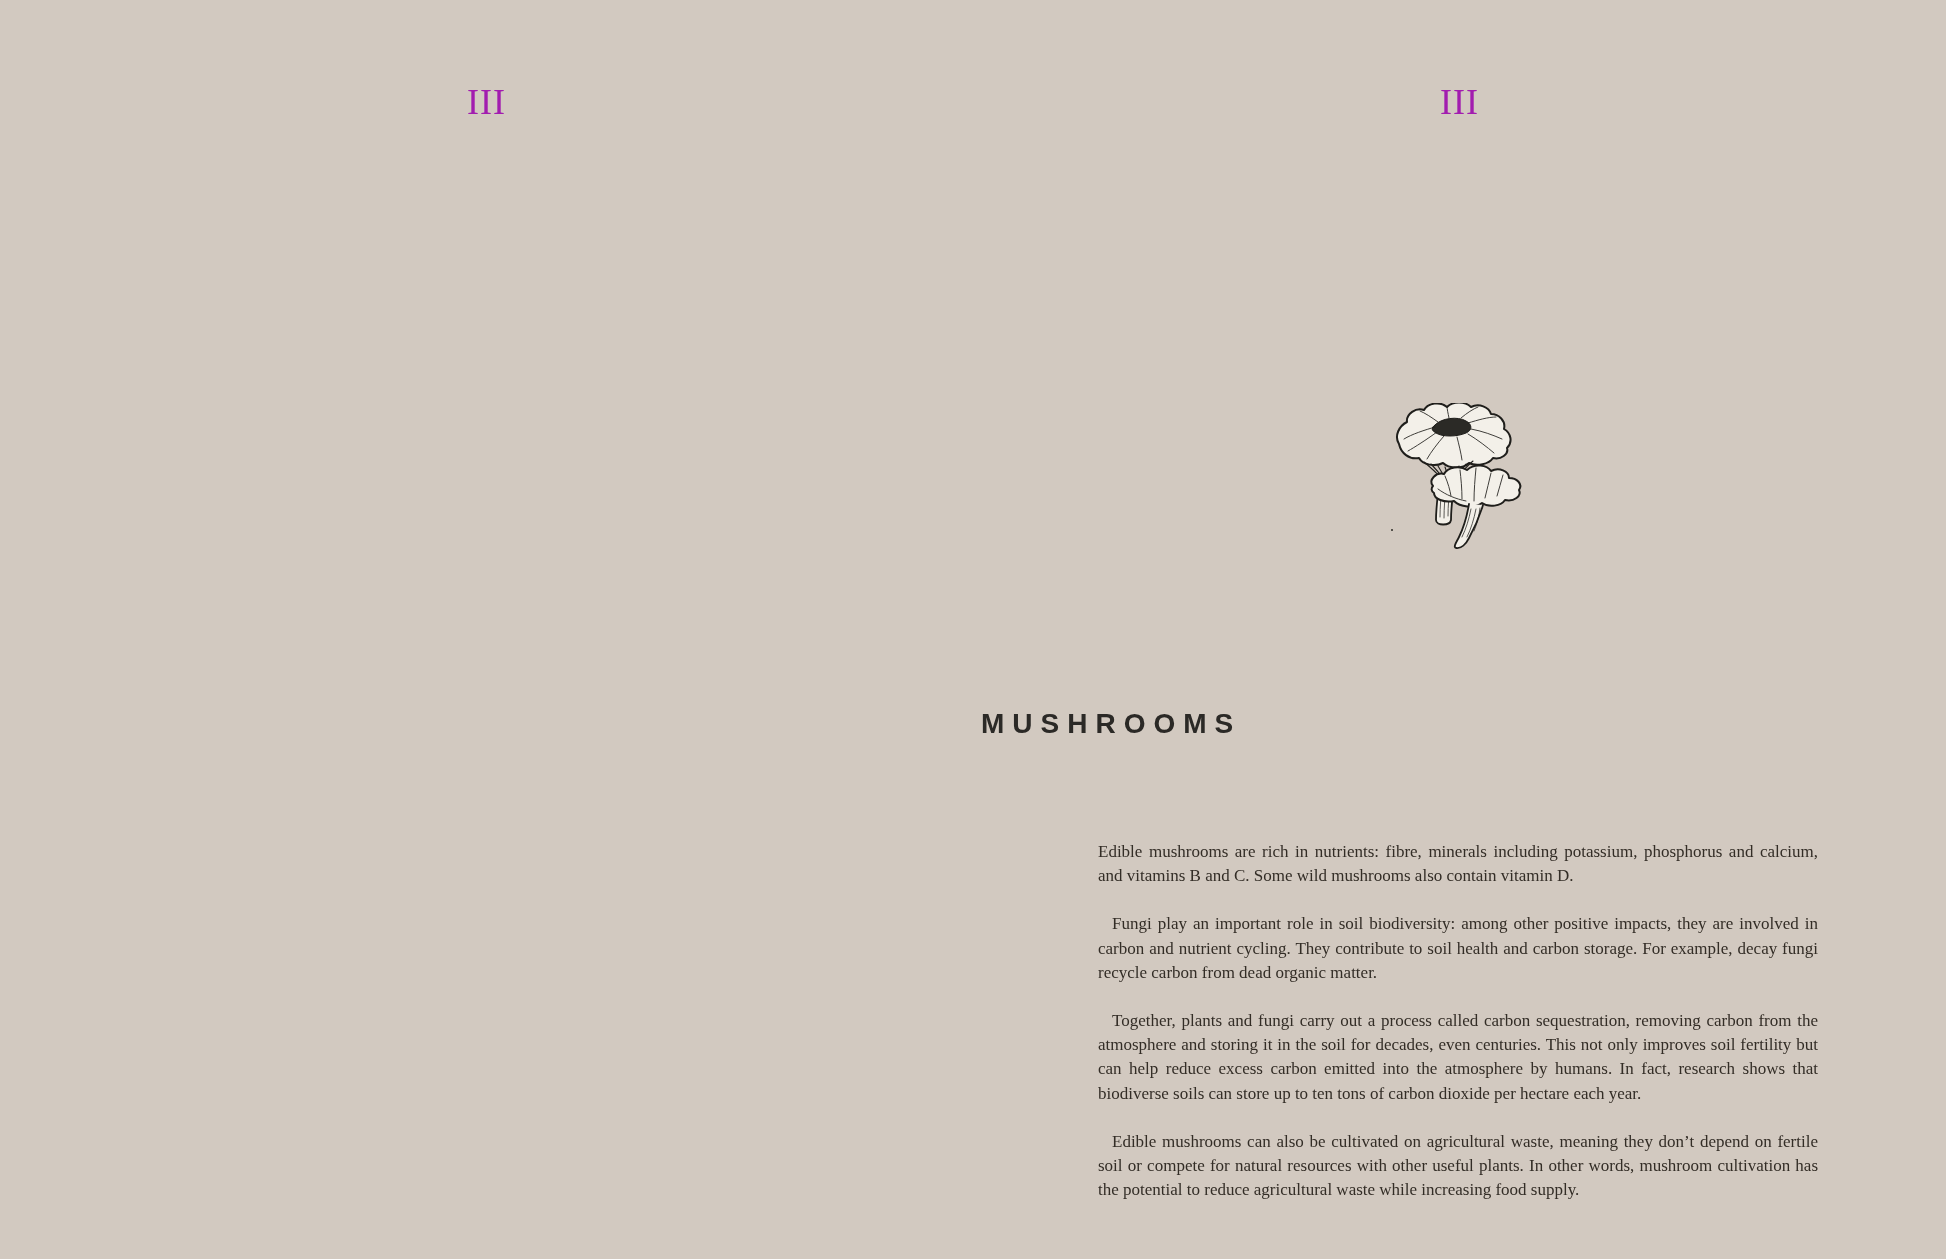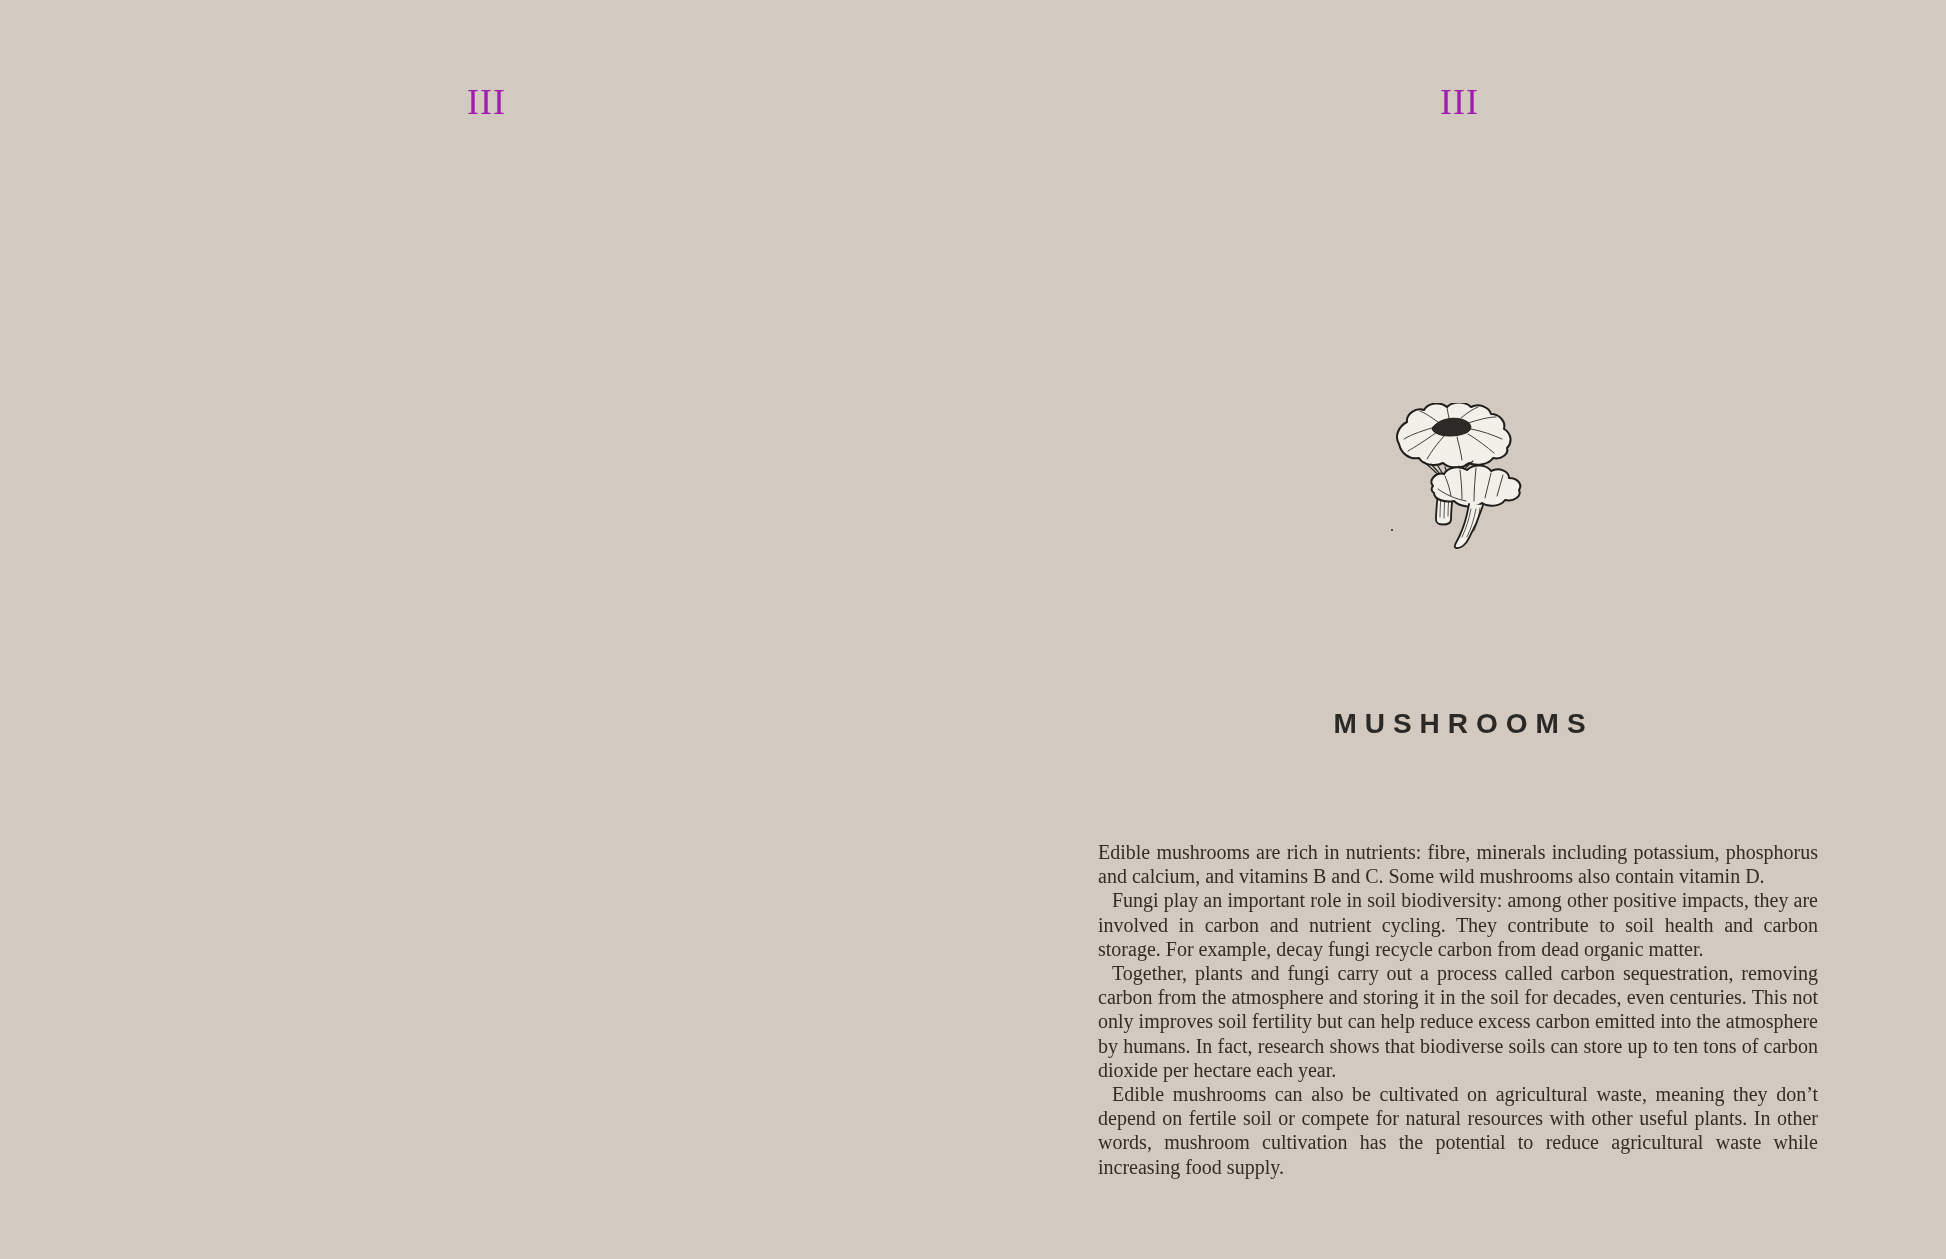--- a/index.html
+++ b/index.html
@@ -43,44 +43,44 @@
     transform: translateX(-50%);
     width: 140px;
     height: 148px;
   }
 
   .chapter-title {
     position: absolute;
     top: 684px;
     left: 0;
     width: 100%;
-    text-align: center;
+    text-align: left;
     text-indent: 8px; 
     font-family: "Liberation Sans", sans-serif;
     font-weight: 700;
     font-size: 28px;
     line-height: 1;
     letter-spacing: 8px;
     color: #2b2926;
     margin-top: 26px;
   }
 
   .body-text {
     position: absolute;
     top: 840px;
     left: 125px;
     width: 720px;
     font-family: "Liberation Serif", serif;
-    font-size: 20px;
+    font-size: 17px;
     line-height: 24.2px;
     color: #332d26;
     text-align: justify;
   }
   .body-text p { margin: 0; }
-  .body-text p + p { text-indent: 14px; }
+  .body-text p + p { text-indent: 14px; margin-top: 24px; }
 </style>
 </head>
 <body>
 
 <div class="spread">
 
   <div class="page left">
     <div class="folio">III</div>
   </div>
 

